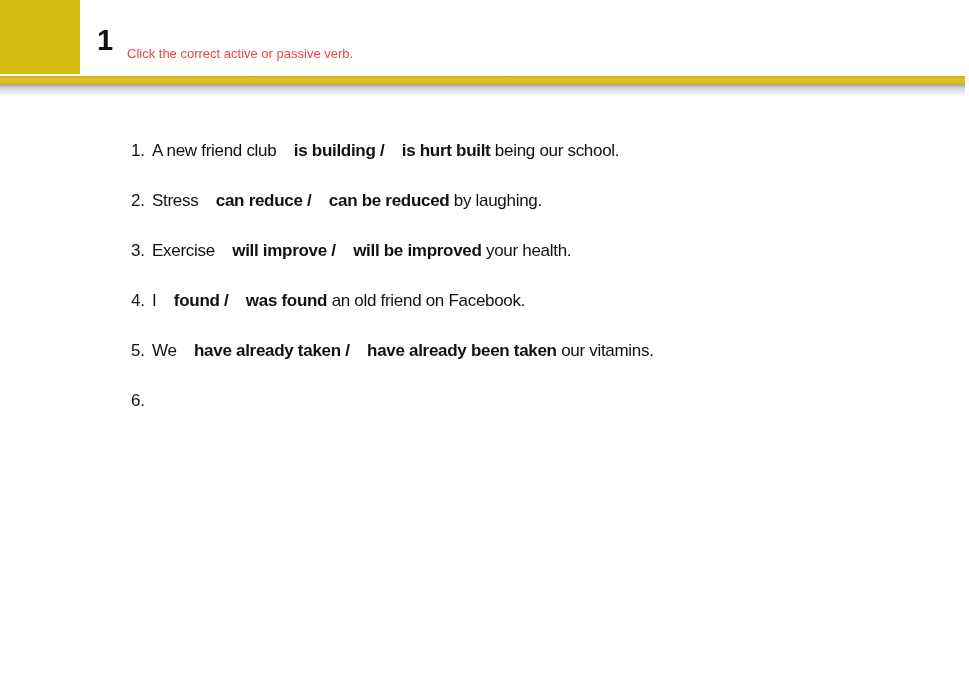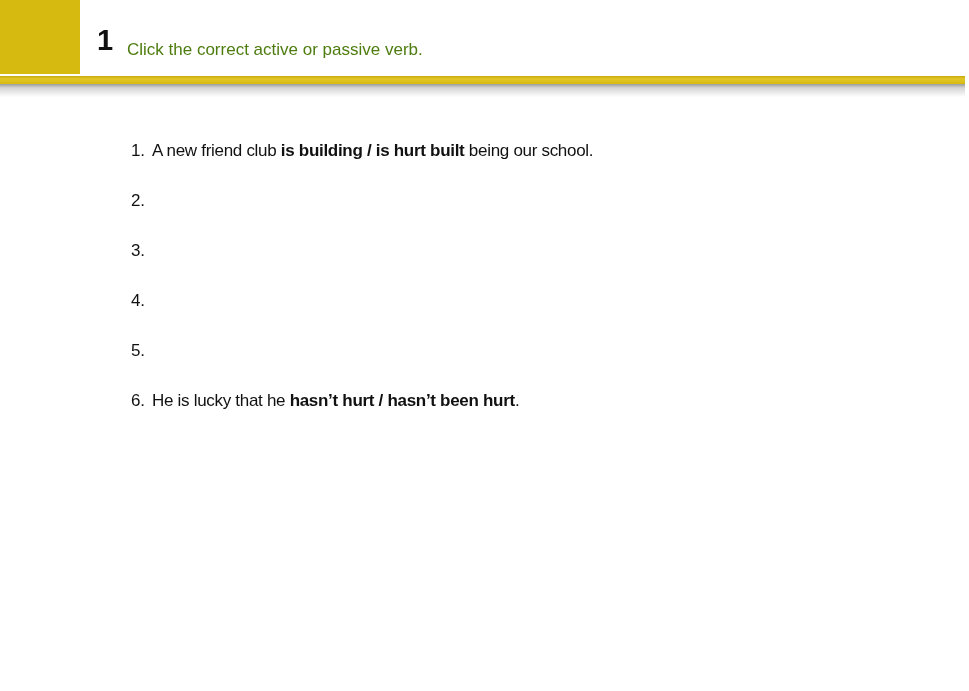--- a/index.html
+++ b/index.html
@@ -26,23 +26,23 @@
   .header-number {
     position: absolute;
     left: 97px; top: 24px;
     font-size: 29px;
     font-weight: bold;
     letter-spacing: -1px;
     color: #111;
   }
   .header-instruction {
     position: absolute;
-    left: 127px; top: 40px;
-    font-size: 17px;
-    color: #4d7c0f;
+    left: 127px; top: 46px;
+    font-size: 13px;
+    color: #ef4444;
   }
   
   .gold-bar {
     position: absolute;
     left: 0; top: 76px;
     width: 965px; height: 8px;
     background: linear-gradient(to bottom,
       var(--bar-gold-dark, #c7a90a) 0%,
       var(--bar-gold-light, #e2c62a) 35%,
       var(--gold, #d6ba0f) 100%);
@@ -68,21 +68,21 @@
     font-size: 17px;
     letter-spacing: -0.3px;
     white-space: nowrap;
   }
   .item-number {
     display: inline-block;
     width: 21px;
     flex: 0 0 21px;
   }
   .sentence b { font-weight: bold; }
-  .sentence b.choice { cursor: pointer; }
+  .sentence b.choice { cursor: pointer; margin-left: 13px; }
 </style>
 </head>
 <body>
 
 <div class="page">
 
   <div class="corner-square"></div>
 
   <div class="header-number">1</div>
   <div class="header-instruction">Click the correct active or passive verb.</div>
@@ -92,34 +92,37 @@
 
   <ol class="exercise-list">
 
     <li class="exercise-item">
       <span class="item-number">1.</span>
       <span class="sentence"><span>A new friend club </span><b class="choice">is building</b><b> / </b><b class="choice">is hurt built</b><span> being our school.</span></span>
     </li>
 
     <li class="exercise-item">
       <span class="item-number">2.</span>
+      <span class="sentence"><span>Stress </span><b class="choice">can reduce</b><b> / </b><b class="choice">can be reduced</b><span> by laughing.</span></span>
     </li>
 
     <li class="exercise-item">
       <span class="item-number">3.</span>
+      <span class="sentence"><span>Exercise </span><b class="choice">will improve</b><b> / </b><b class="choice">will be improved</b><span> your health.</span></span>
     </li>
 
     <li class="exercise-item">
       <span class="item-number">4.</span>
+      <span class="sentence"><span>I </span><b class="choice">found</b><b> / </b><b class="choice">was found</b><span> an old friend on Facebook.</span></span>
     </li>
 
     <li class="exercise-item">
       <span class="item-number">5.</span>
+      <span class="sentence"><span>We </span><b class="choice">have already taken</b><b> / </b><b class="choice">have already been taken</b><span> our vitamins.</span></span>
     </li>
 
     <li class="exercise-item">
       <span class="item-number">6.</span>
-      <span class="sentence"><span>He is lucky that he </span><b class="choice">hasn’t hurt</b><b> / </b><b class="choice">hasn’t been hurt</b><span>.</span></span>
     </li>
 
   </ol>
 
 </div>
 
 </body></html>

